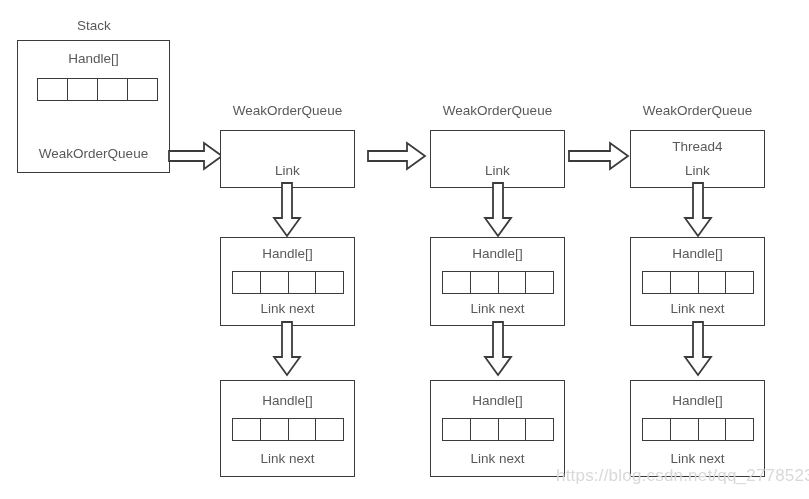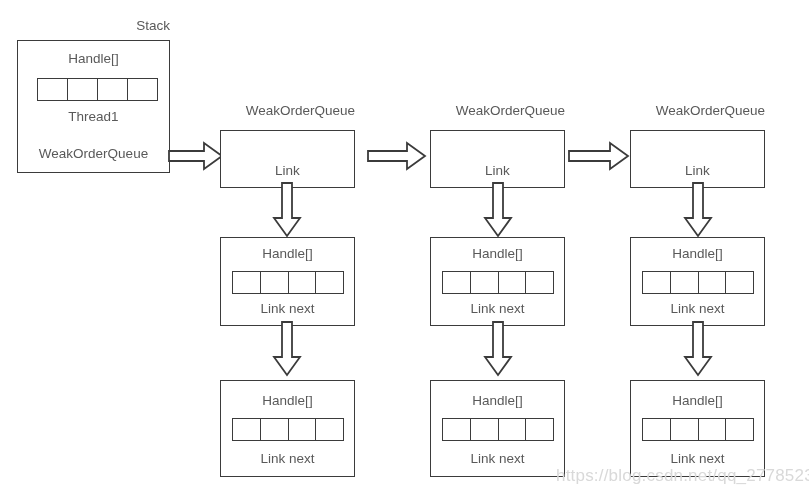--- a/index.html
+++ b/index.html
@@ -16,21 +16,21 @@
     height: 499px;
     background: #ffffff;
     overflow: hidden;
   }
 
   
   .box-title {
     position: absolute;
     font-size: 13.5px;
     color: #595959;
-    text-align: right;
+    text-align: center;
     white-space: nowrap;
     line-height: 16px;
   }
 
   
   .node-box {
     position: absolute;
     box-sizing: border-box;
     border: 1.6px solid #3b3b3b;
     background: #ffffff;
@@ -94,21 +94,20 @@
   <div class="node-box" style="left:17px; top:40px; width:153px; height:133px;">
     <div class="node-text" style="top:10px;">Handle[]</div>
 
     <div class="handle-array" style="left:19px; top:37px; width:121px; height:23px;">
       <div class="handle-cell"></div>
       <div class="handle-cell"></div>
       <div class="handle-cell"></div>
       <div class="handle-cell"></div>
     </div>
 
-    <div class="node-text" style="top:68px;">Thread1</div>
 
     <div class="node-text" style="top:105px;">WeakOrderQueue</div>
   </div>
 
   <div class="arrow" style="left:168px; top:141px;">
     <svg width="56" height="30" viewBox="0 0 56 30">
       <path d="M1,10 L36,10 L36,2 L54,15 L36,28 L36,20 L1,20 Z" fill="#ffffff" stroke="#3b3b3b" stroke-width="1.8" stroke-linejoin="miter"></path>
     </svg>
   </div>
 
@@ -200,20 +199,21 @@
       <div class="handle-cell"></div>
       <div class="handle-cell"></div>
       <div class="handle-cell"></div>
     </div>
     <div class="node-text" style="top:70px;">Link next</div>
   </div>
 
   <div class="box-title" style="left:630px; top:103px; width:135px;">WeakOrderQueue</div>
 
   <div class="node-box" style="left:630px; top:130px; width:135px; height:58px;">
+    <div class="node-text" style="top:8px;">Thread4</div>
     <div class="node-text" style="top:32px;">Link</div>
   </div>
 
   <div class="arrow" style="left:683px; top:182px;">
     <svg width="30" height="56" viewBox="0 0 30 56">
       <path d="M10,1 L20,1 L20,36 L28,36 L15,54 L2,36 L10,36 Z" fill="#ffffff" stroke="#3b3b3b" stroke-width="1.8" stroke-linejoin="miter"></path>
     </svg>
   </div>
 
   <div class="node-box" style="left:630px; top:237px; width:135px; height:89px;">

